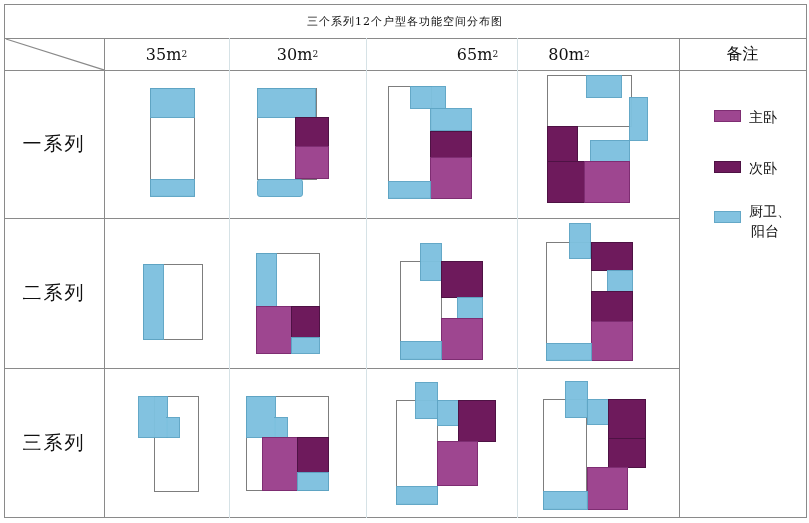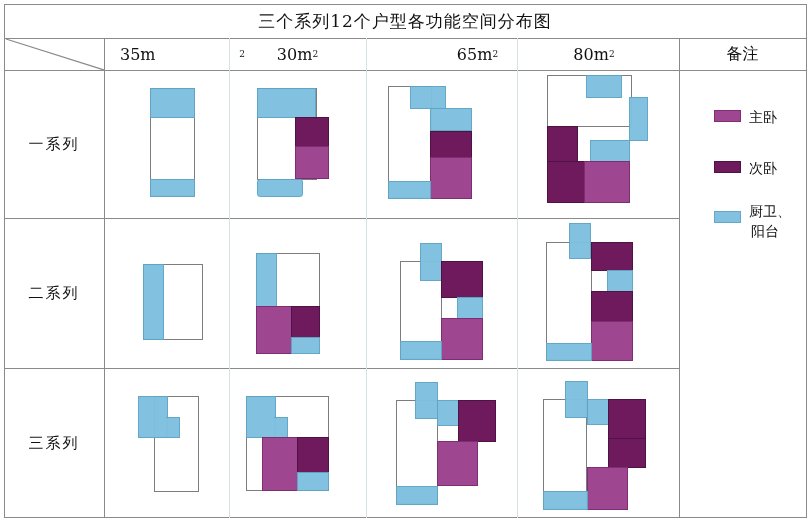--- a/index.html
+++ b/index.html
@@ -1,23 +1,23 @@
 <!DOCTYPE html>
 <html><head>
 <meta charset="utf-8">
 <style>
   html,body{margin:0;padding:0;background:#ffffff;}
   body{width:809px;height:523px;position:relative;overflow:hidden;font-family:"DejaVu Serif","Liberation Serif",serif;color:#111;}
   .abs{position:absolute;box-sizing:border-box;}
   .hline{position:absolute;height:0;border-top:1.5px solid #8a8a8a;}
   .vline{position:absolute;width:0;border-left:1.5px solid #8a8a8a;}
   .vline.light{border-left:1px solid #d6e2e6;}
-  .title{position:absolute;left:4px;top:4px;width:802px;height:34px;display:flex;align-items:center;justify-content:center;font-size:17px;letter-spacing:1px;}
+  .title{position:absolute;left:4px;top:4px;width:802px;height:34px;display:flex;align-items:center;justify-content:center;font-size:11px;letter-spacing:1px;}
   .colhead{position:absolute;top:38px;height:32px;display:flex;align-items:center;justify-content:center;font-size:16px;}
-  .rowhead{position:absolute;left:4px;width:100px;display:flex;align-items:center;justify-content:center;font-size:15px;letter-spacing:2px;}
+  .rowhead{position:absolute;left:4px;width:100px;display:flex;align-items:center;justify-content:center;font-size:19px;letter-spacing:2px;}
   .room{position:absolute;box-sizing:border-box;}
   .outline{background:#ffffff;border:1.5px solid #7d7d7d;}
   .kit{background:#7ec1df;border:1px solid #5fa6c6;opacity:0.97;}
   .sec{background:#6e1a5c;border:1px solid #4e1244;}
   .mas{background:#9e4690;border:1px solid #7e2d72;}
   .legend-swatch{position:absolute;width:27px;height:12px;box-sizing:border-box;}
   .legend-label{position:absolute;font-size:14px;font-family:"DejaVu Sans","Liberation Sans",sans-serif;line-height:20px;}
   sup{font-size:9px;}
 </style>
 </head>
@@ -33,33 +33,33 @@
 <div class="vline light" style="left:366px;top:38px;height:480px;"></div>
 <div class="vline light" style="left:517px;top:38px;height:480px;"></div>
 <div class="vline" style="left:679px;top:38px;height:480px;"></div>
 
 <svg class="abs" style="left:4px;top:38px;" width="100" height="32">
   <line x1="2" y1="1" x2="100" y2="32" stroke="#8a8a8a" stroke-width="1.2"></line>
 </svg>
 
 <div class="title">三个系列12个户型各功能空间分布图</div>
 
-<div class="colhead" style="left:120px;width:125px;justify-content:space-between;">
+<div class="colhead" style="left:104px;width:125px;">
   <span>35m</span>
     <sup>2</sup>
 </div>
 <div class="colhead" style="left:229px;width:137px;">
   <span>30m</span>
     <sup>2</sup>
 </div>
 <div class="colhead" style="left:366px;width:151px;margin-left:36px;">
   <span>65m</span>
     <sup>2</sup>
 </div>
-<div class="colhead" style="left:513px;width:162px;">
+<div class="colhead" style="left:488px;width:162px;">
   <span>80m</span>
     <sup>2</sup>
 </div>
 <div class="colhead" style="left:679px;width:127px;">
   <span>备注</span>
 </div>
 
 <div class="rowhead" style="top:70px;height:148px;">一系列</div>
 <div class="rowhead" style="top:218px;height:150px;">二系列</div>
 <div class="rowhead" style="top:368px;height:150px;">三系列</div>

